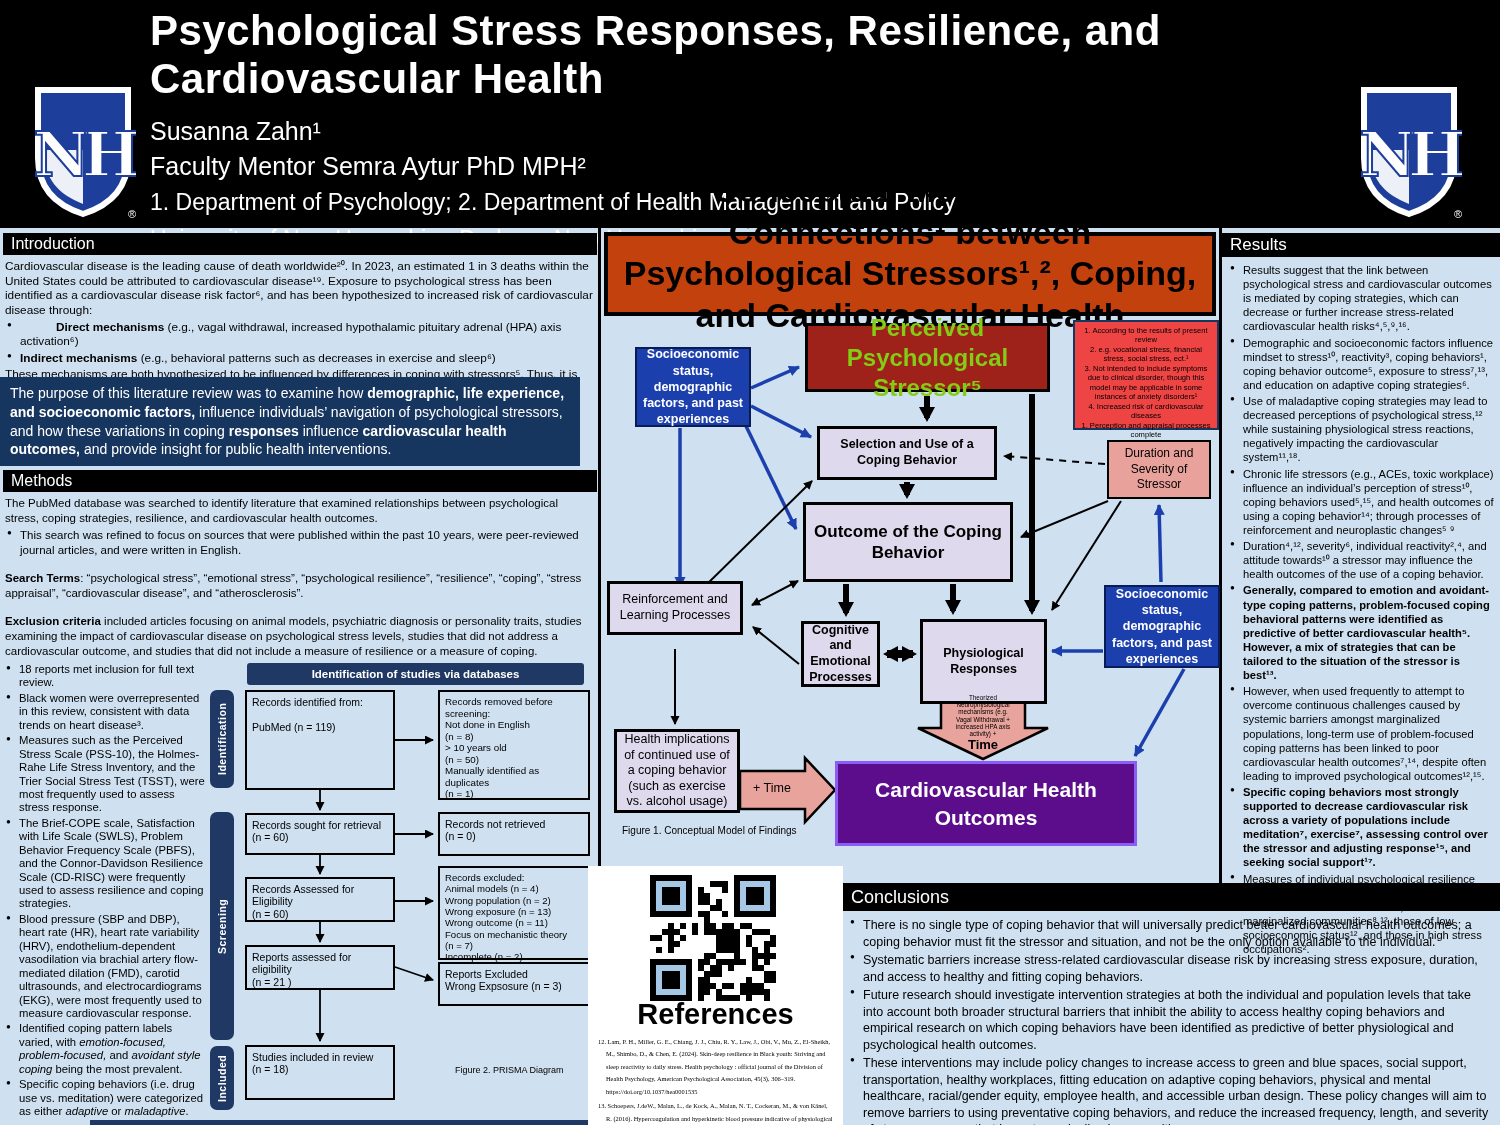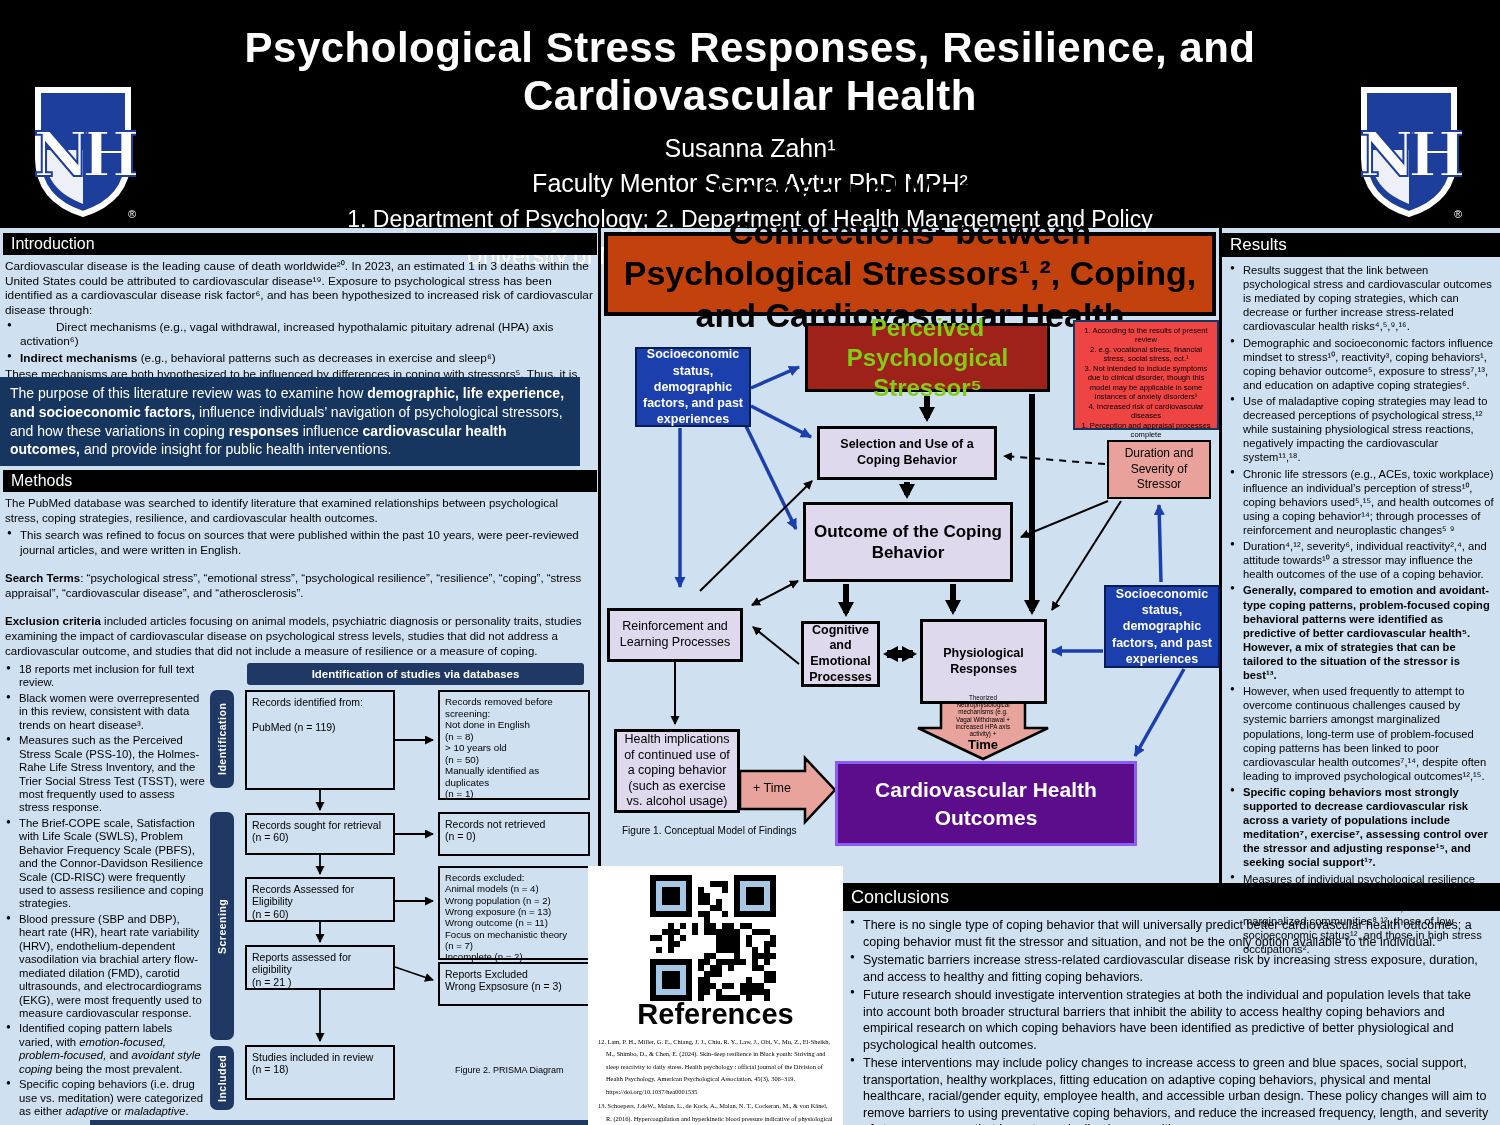--- a/index.html
+++ b/index.html
@@ -1,21 +1,21 @@
 <!DOCTYPE html>
 <html><head>
 <meta charset="utf-8">
 <style>
   html,body{margin:0;padding:0;background:#222;}
   .poster{position:relative;width:1500px;height:1125px;background:#cfe0f0;
     font-family:"Liberation Sans",sans-serif;overflow:hidden;color:#000;}
   .abs{position:absolute;}
   
   .topbar{position:absolute;left:0;top:0;width:1500px;height:228px;background:#000;color:#fff;}
-  .titlewrap{position:absolute;left:150px;top:24px;width:1200px;text-align:center;}
+  .titlewrap{position:absolute;left:150px;top:7px;width:1200px;text-align:left;}
   .ptitle{font-size:42px;font-weight:bold;letter-spacing:.5px;}
   .aline1{font-size:25px;margin-top:14px;}
   .aline2{font-size:25px;margin-top:6px;}
   .aline3{font-size:23px;margin-top:8px;}
   .aline4{font-size:23px;margin-top:10px;}
   
   .secbar{position:absolute;background:#000;color:#fff;font-size:16px;padding:2px 8px;box-sizing:border-box;}
   
   .body-txt{font-size:11.8px;line-height:1.24;}
   ul.bl{list-style:none;margin:2px 0 0 0;padding:0;}
@@ -93,21 +93,21 @@
   <div class="vdiv" style="left:598px;top:228px;height:897px"></div>
   <div class="vdiv" style="left:1219px;top:228px;height:655px"></div>
 
   <div class="secbar" style="left:3px;top:233px;width:594px;height:22px">
     <span>Introduction</span>
   </div>
 
   <div class="abs body-txt" style="left:5px;top:259px;width:590px">
     <div>Cardiovascular disease is the leading cause of death worldwide²⁰. In 2023, an estimated 1 in 3 deaths within the United States could be attributed to cardiovascular disease¹⁹. Exposure to psychological stress has been identified as a cardiovascular disease risk factor⁶, and has been hypothesized to increased risk of cardiovascular disease through:</div>
     <ul class="bl">
-      <li><span style="font-weight: normal; padding-left: 36px;">Direct mechanisms</span><span> (e.g., vagal withdrawal, increased hypothalamic pituitary adrenal (HPA) axis activation⁶)</span></li>
+      <li><span style="font-weight: bold; padding-left: 36px;">Direct mechanisms</span><span> (e.g., vagal withdrawal, increased hypothalamic pituitary adrenal (HPA) axis activation⁶)</span></li>
       <li><span style="font-weight: bold;">Indirect mechanisms</span><span> (e.g., behavioral patterns such as decreases in exercise and sleep⁶)</span></li>
     </ul>
     <div>These mechanisms are both hypothesized to be influenced by differences in coping with stressors⁵. Thus, it is important to examine how various approaches to navigate psychological stressors influence cardiovascular health, in order to inform implications for prevention.</div>
   </div>
 
   <div class="purposebox" style="left:0;top:377px;width:580px;height:89px"><span>The purpose of this literature review was to examine how </span><span style="font-weight: bold;">demographic, life experience, and socioeconomic factors,</span><span> influence individuals’ navigation of psychological stressors, and how these variations in coping </span><span style="font-weight: bold;">responses</span><span> influence </span><span style="font-weight: bold;">cardiovascular health outcomes,</span><span> and provide insight for public health interventions.</span></div>
 
   <div class="secbar" style="left:3px;top:470px;width:594px;height:22px">
     <span>Methods</span>
   </div>
@@ -261,21 +261,21 @@
     <div class="mbox mblue" style="left:35px;top:119px;width:116px;height:80px">Socioeconomic status, demographic factors, and past experiences</div>
 
     <div class="mbox mred" style="left:205px;top:95px;width:245px;height:69px">Perceived Psychological Stressor⁵</div>
 
     <div class="mbox mlav bold" style="left:217px;top:198px;width:180px;height:54px">Selection and Use of a Coping Behavior</div>
 
     <div class="mbox mpink" style="left:507px;top:212px;width:104px;height:59px">Duration and Severity of Stressor</div>
 
     <div class="mbox mlav big" style="left:203px;top:274px;width:210px;height:80px">Outcome of the Coping Behavior</div>
 
-    <div class="mbox mlav" style="left:7px;top:380px;width:136px;height:54px">Reinforcement and Learning Processes</div>
+    <div class="mbox mlav" style="left:7px;top:353px;width:136px;height:54px">Reinforcement and Learning Processes</div>
 
     <div class="mbox mlav bold" style="left:201px;top:393px;width:79px;height:66px">Cognitive and Emotional Processes</div>
 
     <div class="mbox mlav bold" style="left:320px;top:391px;width:127px;height:85px">Physiological Responses</div>
 
     <div class="mbox mblue" style="left:504px;top:357px;width:116px;height:83px">Socioeconomic status, demographic factors, and past experiences</div>
 
     <div class="mbox mlav" style="left:14px;top:501px;width:126px;height:84px">Health implications of continued use of a coping behavior (such as exercise vs. alcohol usage)</div>
 
     <div class="mbox mpurple" style="left:235px;top:533px;width:302px;height:85px">Cardiovascular Health Outcomes</div>

